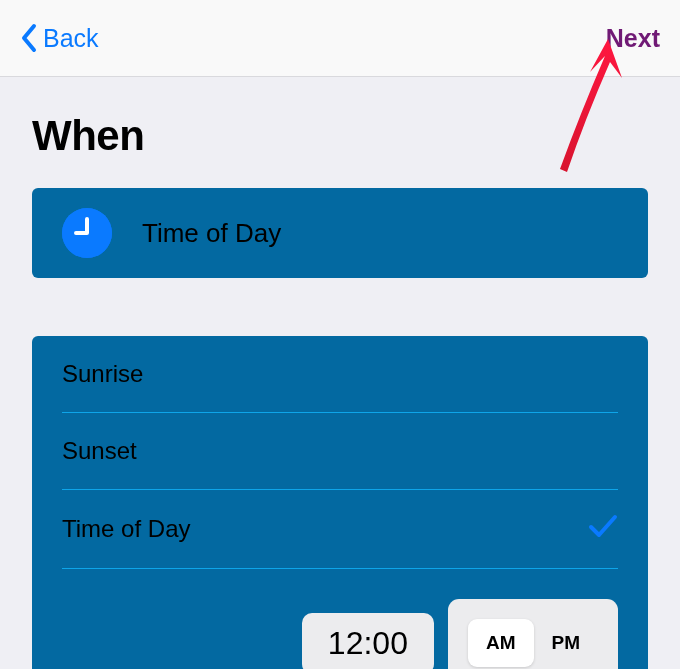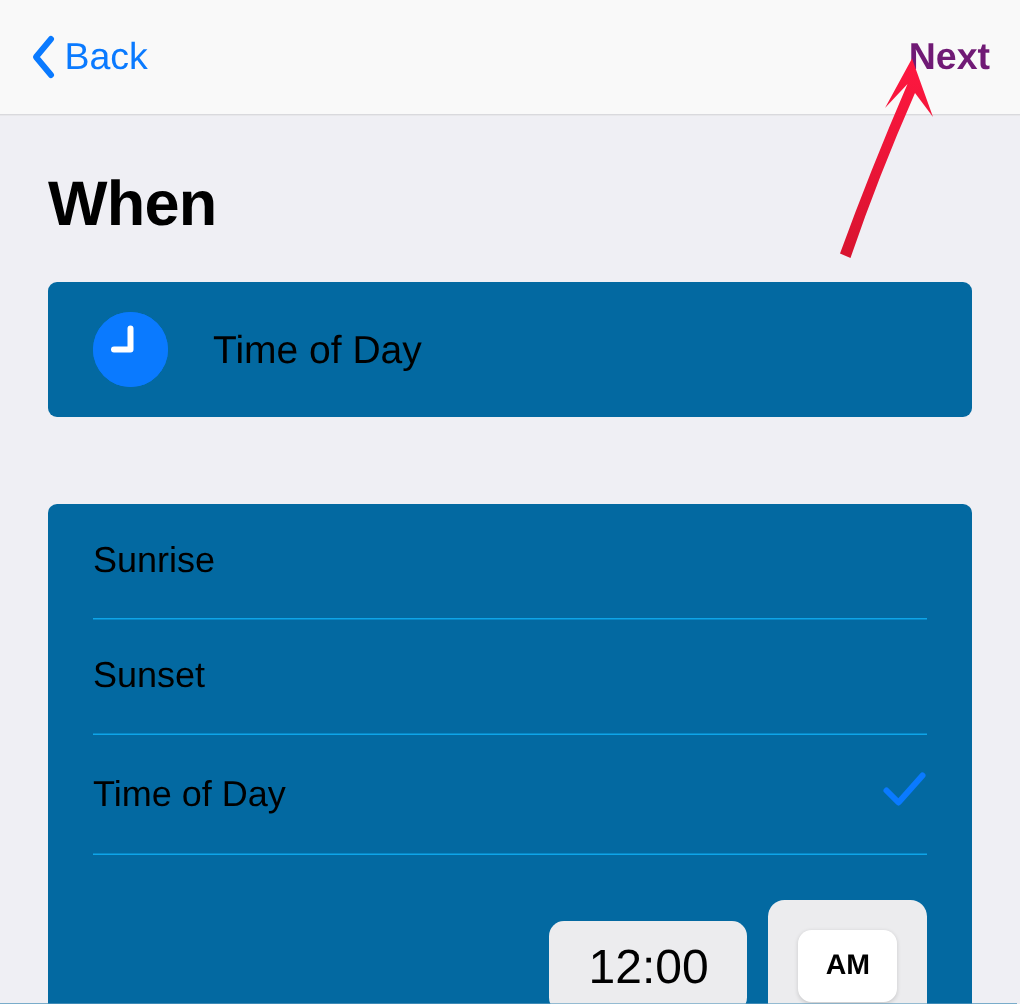--- a/index.html
+++ b/index.html
@@ -176,20 +176,21 @@
         <svg width="30" height="24" viewBox="0 0 30 24" fill="none">
           <path d="M3 13 L11 21 L27 3" stroke="#0a7aff" stroke-width="4" stroke-linecap="round" stroke-linejoin="round"></path>
         </svg>
       </span>
     </div>
 
     <div class="time-row">
       <div class="time-display">12:00</div>
       <div class="segmented">
         <button class="seg-btn active">AM</button>
+        <button class="seg-btn">PM</button>
       </div>
     </div>
   </div>
 </div>
 
 <svg class="arrow-annotation" width="90" height="140" viewBox="0 0 90 140">
   <defs>
     <linearGradient id="arrgrad" x1="0" y1="1" x2="0" y2="0">
       <stop offset="0%" stop-color="#d8142f"></stop>
       <stop offset="100%" stop-color="#ff1740"></stop>

